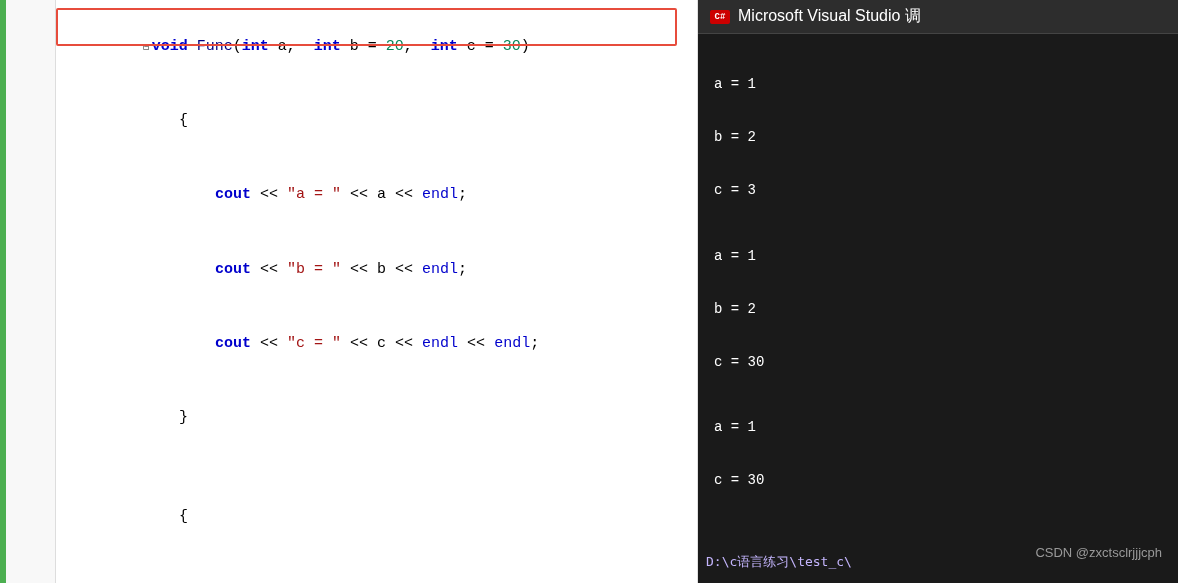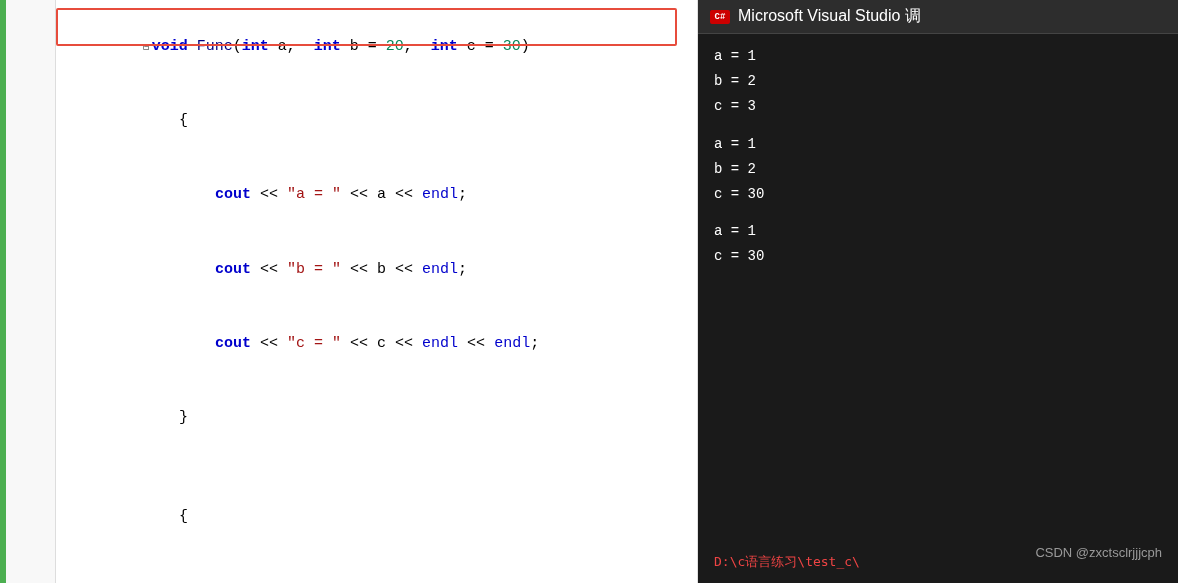--- a/index.html
+++ b/index.html
@@ -141,31 +141,32 @@
       padding: 10px 16px;
       font-size: 14px;
       line-height: 1.8;
       font-family: 'Consolas', 'Courier New', monospace;
       color: #ffffff;
     }
 
     .console-line {
       display: block;
       white-space: pre;
+      margin-top: 28px;
     }
 
     .console-blank {
       display: block;
       height: 12px;
     }
 
     .console-footer {
-      padding: 6px 16px 10px;
+      padding: 6px 8px 10px;
       font-size: 13px;
-      color: #ef4444;
+      color: #c4b5fd;
       font-family: 'Microsoft YaHei', 'SimSun', monospace, sans-serif;
       line-height: 1.6;
     }
 
     
     .csdn-watermark {
       position: absolute;
       bottom: 23px;
       right: 16px;
       font-size: 13px;

